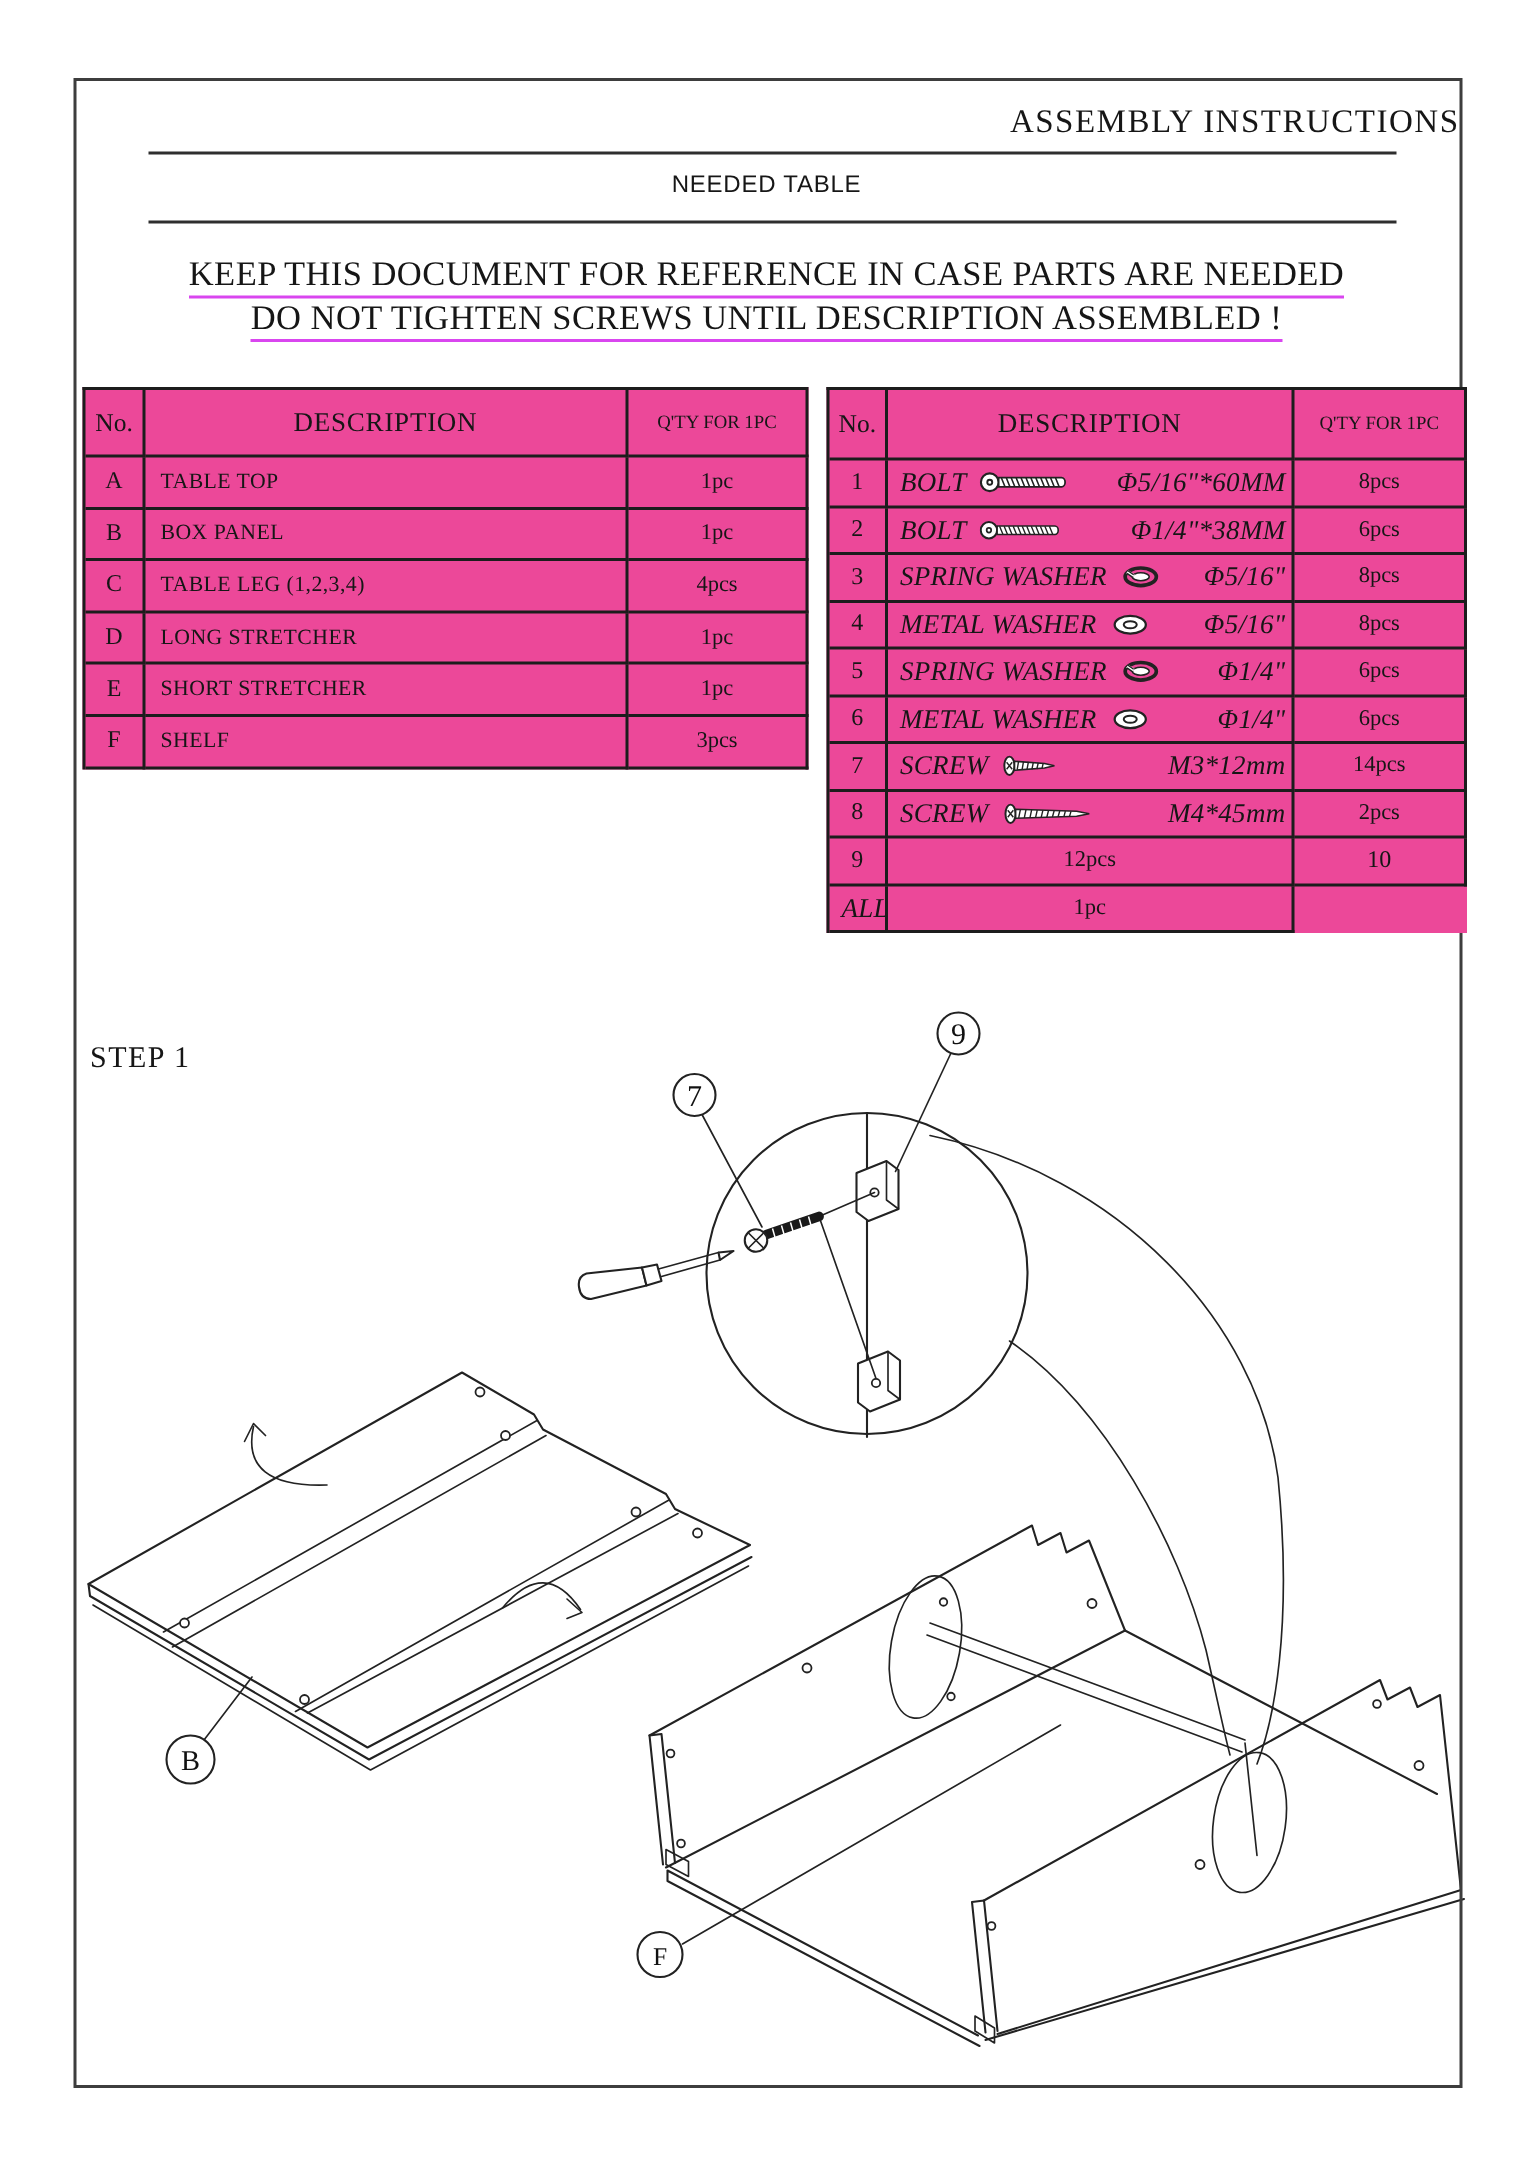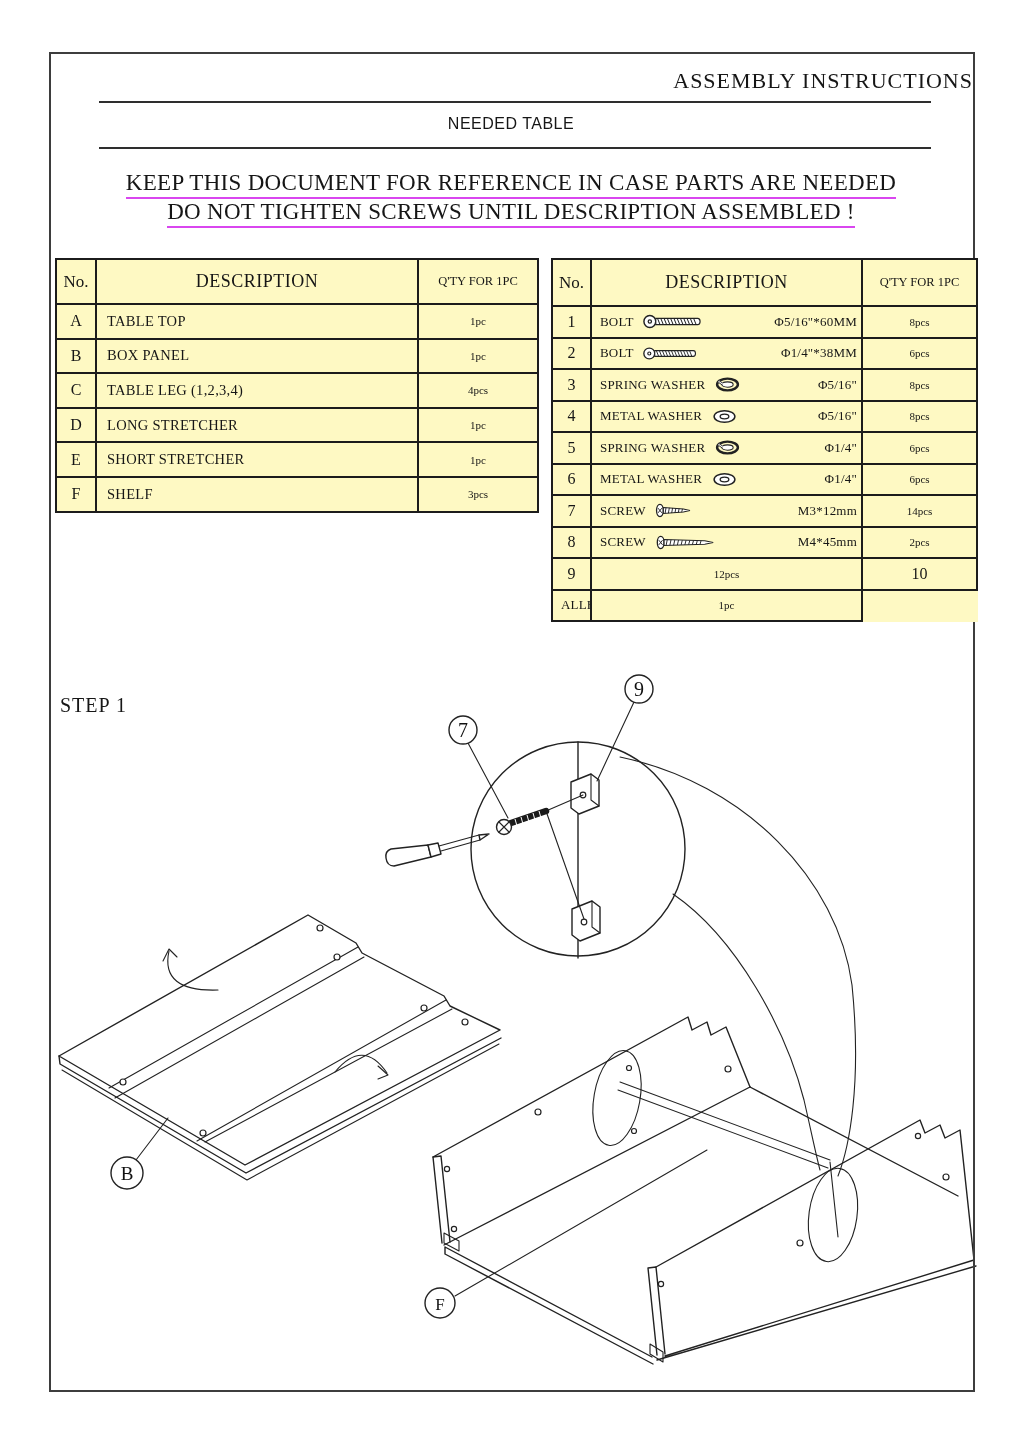--- a/index.html
+++ b/index.html
@@ -10,35 +10,35 @@
   .doc-title { position:absolute; left:49px; top:68px; width:924px; text-align:right;
                font-size:22px; letter-spacing:1px; }
   .rule { position:absolute; left:99px; width:832px; height:2px; background:#2e2e2e; }
   .rule1 { top:101px; } .rule2 { top:147px; }
   .doc-subtitle { position:absolute; left:49px; top:115px; width:924px; text-align:center;
                   font-family:"Liberation Sans","DejaVu Sans",sans-serif; font-size:16px; letter-spacing:0.5px; }
   .warning { position:absolute; left:49px; width:924px; text-align:center; font-size:23px; letter-spacing:0.3px; }
   .warning span { display:inline-block; border-bottom:2px solid #d946ef; padding-bottom:1px; }
   .warn1 { top:170px; } .warn2 { top:199px; }
 
-  .gtable { position:absolute; display:grid; border-top:2px solid #1c1c1c; border-left:2px solid #1c1c1c; background:#fef9c3; }
+  .gtable { position:absolute; display:grid; border-top:2px solid #1c1c1c; border-left:2px solid #1c1c1c; background:#ec4899; }
   .gtable .cell { border-right:2px solid #1c1c1c; border-bottom:2px solid #1c1c1c;
                   display:flex; align-items:center; box-sizing:border-box; overflow:hidden; }
   .parts-table { left:55px; top:258px; grid-template-columns:40px 322px 120px;
                  grid-template-rows:45px repeat(6,34.6px); }
   .hw-table { left:551px; top:258px; grid-template-columns:39px 271px 115px;
               grid-template-rows:47px repeat(10,31.5px); }
   .hcell { justify-content:center; }
   .h-no { font-size:17px; }
   .h-desc { font-size:18px; letter-spacing:0.5px;text-align:right; }
   .h-qty { font-size:12.5px; }
   .no-cell { justify-content:center; font-size:16px; }
   .desc-cell { padding-left:10px; font-size:14.5px; letter-spacing:0.3px; }
-  .qty-cell { justify-content:center; font-size:11px; }
-  .hw-desc { padding-left:8px; padding-right:4px; font-size:13px; letter-spacing:0.2px; }
+  .qty-cell { justify-content:center; font-size:15px; }
+  .hw-desc { padding-left:8px; padding-right:4px; font-size:18px; letter-spacing:0.2px;font-style:italic; }
   .hw-desc .hname { white-space:nowrap; }
   .hw-desc .hicon { margin-left:9px; flex:none; }
   .hw-desc .hspec { margin-left:auto; white-space:nowrap; }
   .hw-desc .hspec.inset { margin-right:32px; }
   .step-label { position:absolute; left:60px; top:694px; font-size:20px; letter-spacing:1px; }
 
   .diagram-svg { position:absolute; left:0; top:0; }
   .ln { fill:none; stroke:#222; stroke-width:1.4; stroke-linejoin:round; stroke-linecap:round; }
   .thin { stroke-width:1.1; }
   .fill { fill:#fff; stroke:#222; stroke-width:1.4; stroke-linejoin:round; }

